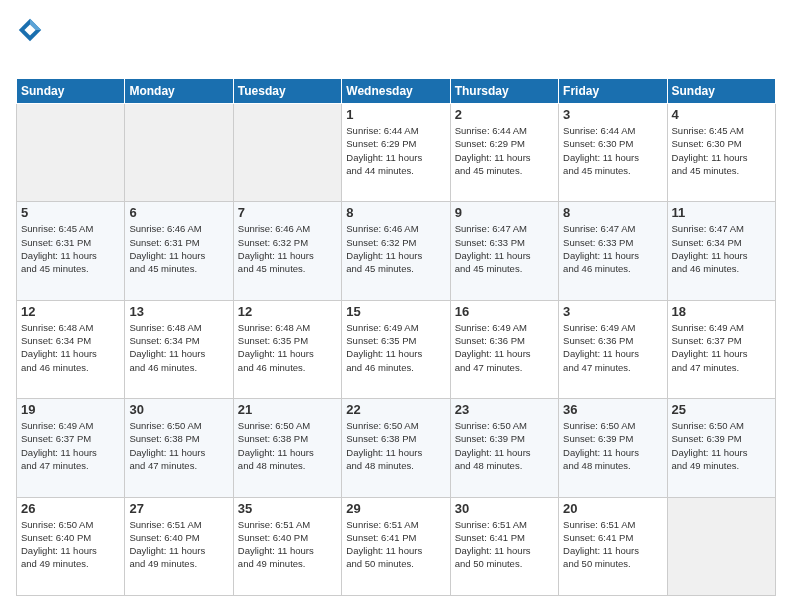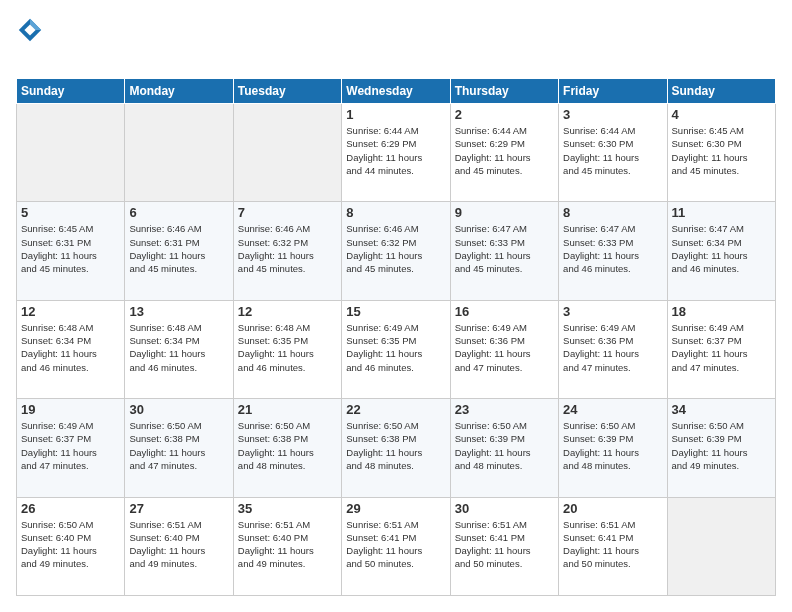--- a/index.html
+++ b/index.html
@@ -349,30 +349,30 @@
           <td>
             <span class="day-num">23</span>
             <div class="day-info">
               <span style="display: block;">Sunrise: 6:50 AM</span>
               <span style="display: block;">Sunset: 6:39 PM</span>
               <span style="display: block;">Daylight: 11 hours</span>
               <span style="display: block;">and 48 minutes.</span>
             </div>
           </td>
           <td>
-            <span class="day-num">24</span>
+            <span class="day-num">36</span>
             <div class="day-info">
               <span style="display: block;">Sunrise: 6:50 AM</span>
               <span style="display: block;">Sunset: 6:39 PM</span>
               <span style="display: block;">Daylight: 11 hours</span>
               <span style="display: block;">and 48 minutes.</span>
             </div>
           </td>
           <td>
-            <span class="day-num">34</span>
+            <span class="day-num">25</span>
             <div class="day-info">
               <span style="display: block;">Sunrise: 6:50 AM</span>
               <span style="display: block;">Sunset: 6:39 PM</span>
               <span style="display: block;">Daylight: 11 hours</span>
               <span style="display: block;">and 49 minutes.</span>
             </div>
           </td>
         </tr>
         <tr>
           <td>

